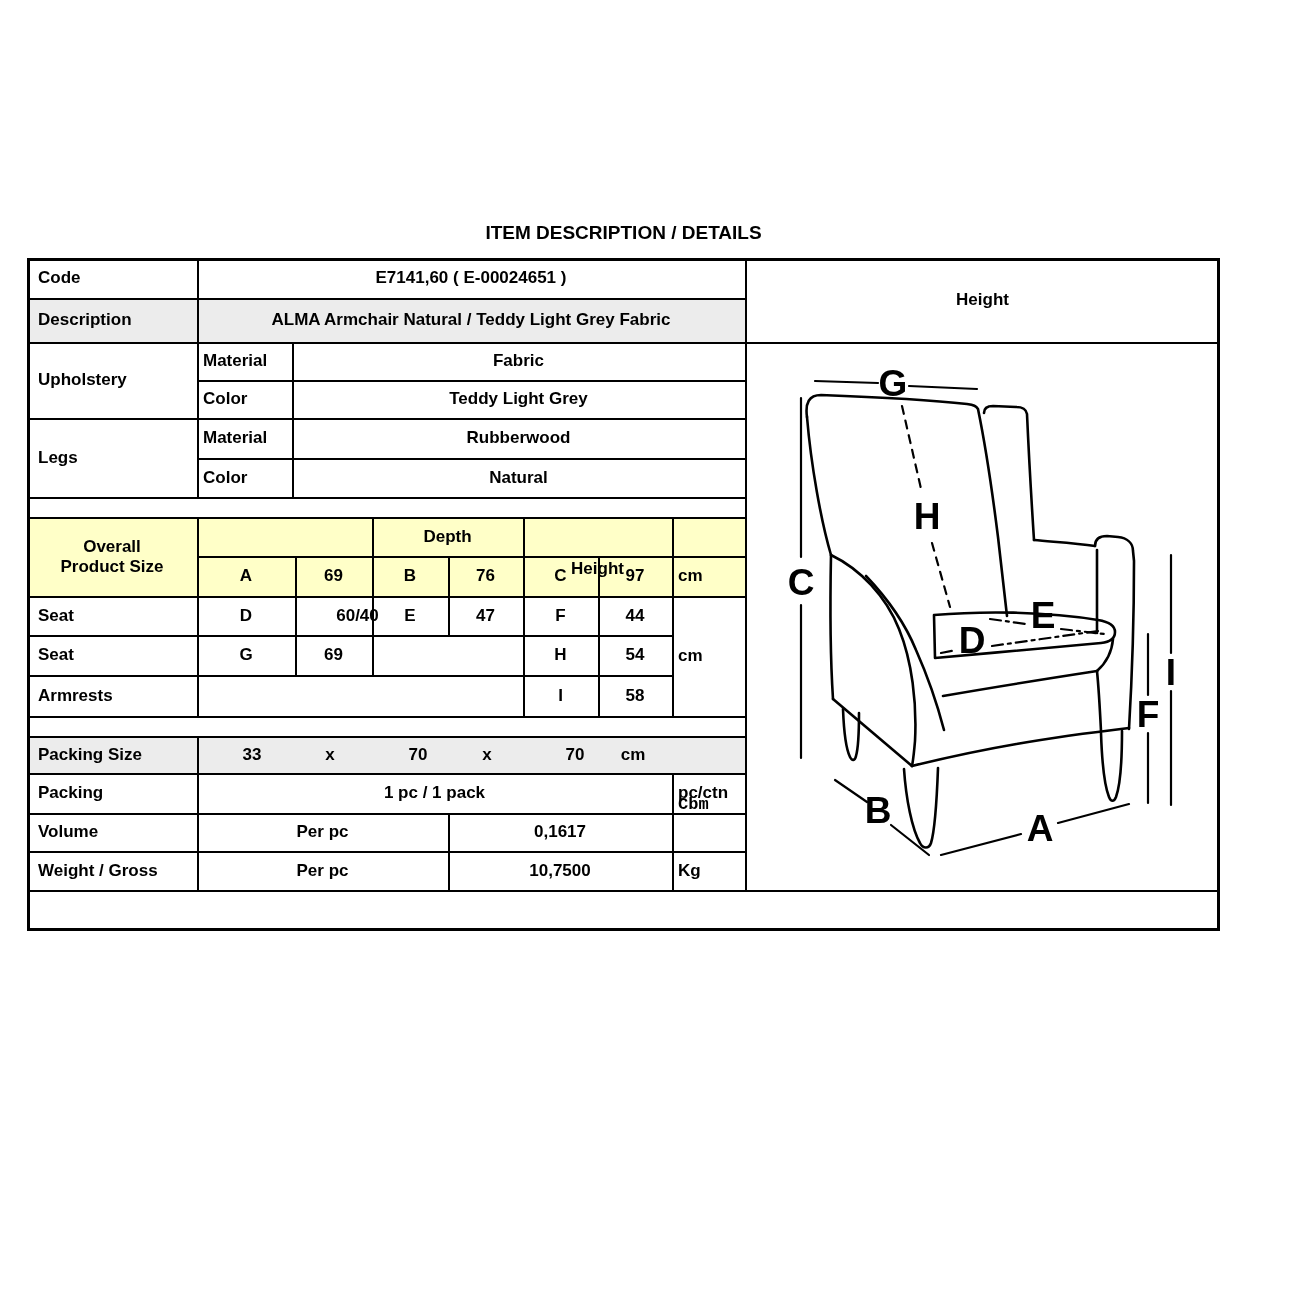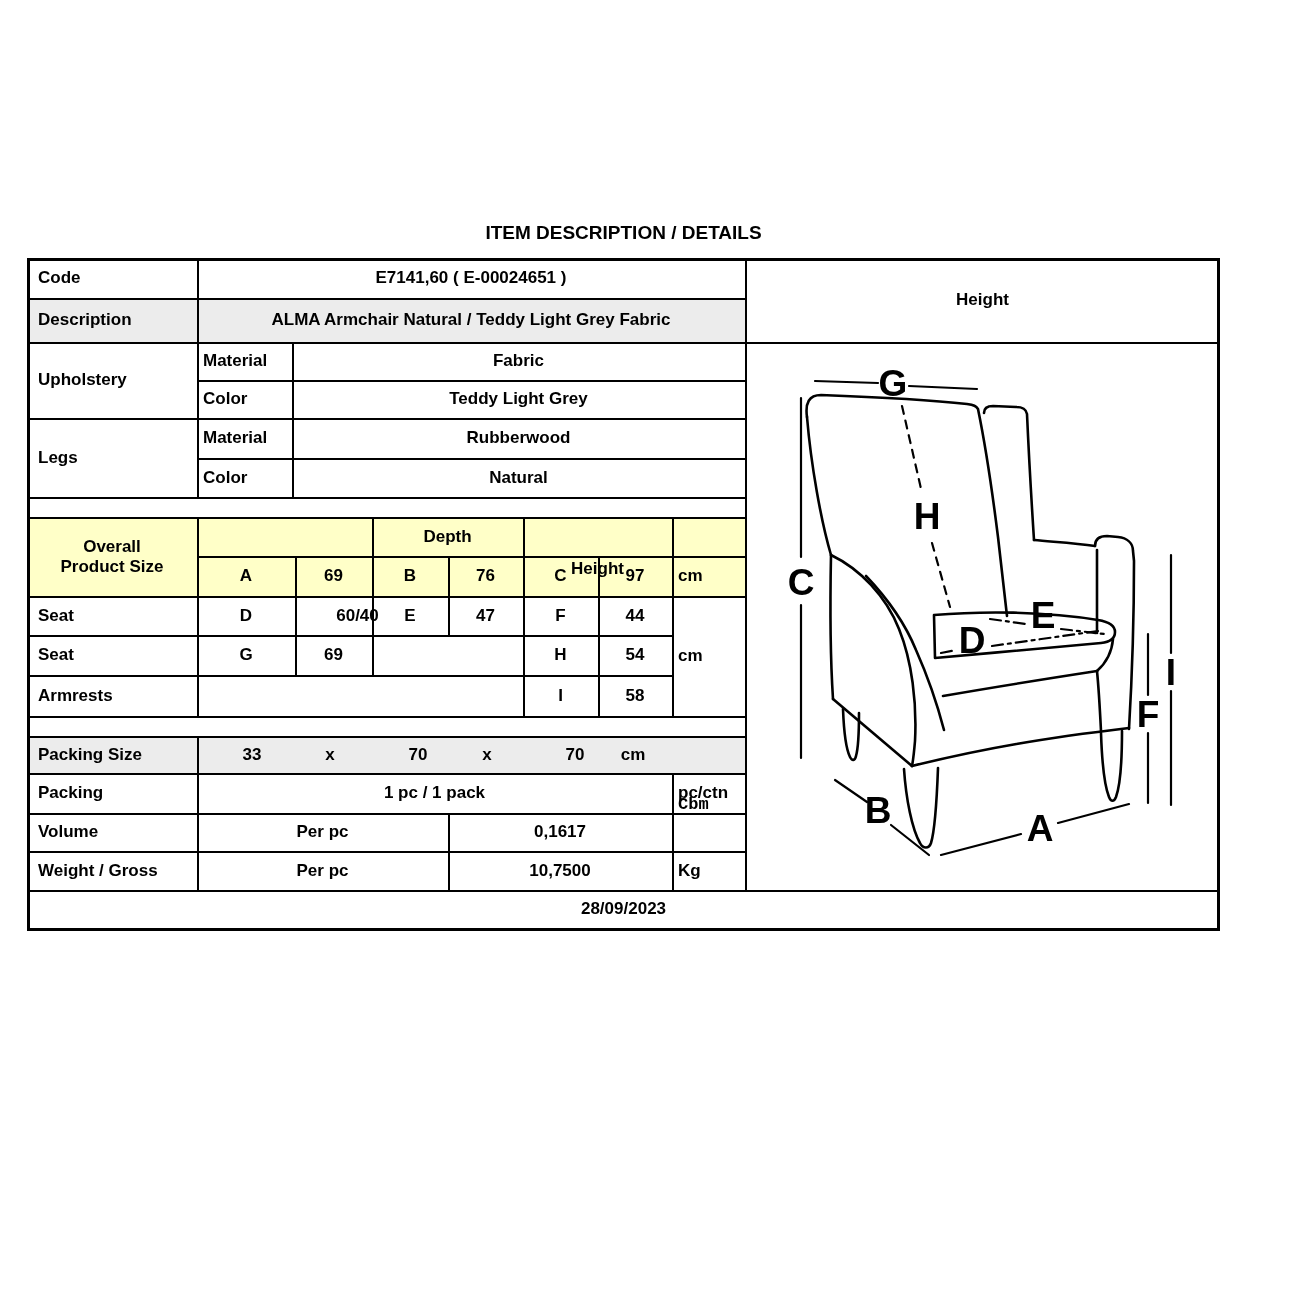--- a/index.html
+++ b/index.html
@@ -141,21 +141,20 @@
   <div class="cell left" style="left:31px;top:813px;width:160px;height:38px;">Volume</div>
   <div class="cell" style="left:197px;top:813px;width:251px;height:38px;">Per pc</div>
   <div class="cell" style="left:448px;top:813px;width:224px;height:38px;">0,1617</div>
   <div class="cell unit" style="left:672px;top:786px;width:73px;height:38px;font-family:Liberation Mono, monospace;">Cbm</div>
 
   <div class="cell left" style="left:31px;top:851px;width:160px;height:39px;">Weight / Gross</div>
   <div class="cell" style="left:197px;top:851px;width:251px;height:39px;">Per pc</div>
   <div class="cell" style="left:448px;top:851px;width:224px;height:39px;">10,7500</div>
   <div class="cell unit" style="left:672px;top:851px;width:73px;height:39px;">Kg</div>
 
-  <div class="cell" id="date-row" style="left:27px;top:890px;width:1193px;height:38px;">28/09/2023</div>
 
   <svg style="position:absolute;left:745px;top:343px;" width="475" height="547" viewBox="0 0 475 547">
 
     <g class="body-stroke">
       <path d="M62,74 C60,60 64,52 76,52 C130,54 186,57 222,61 C229,62 231,63 233,66 C241,105 249,162 253,194 L262,273"></path>
       <path d="M62,74 C66,122 76,178 86,212"></path>
       <path d="M239,70 C239,65 243,63 248,63 L271,64 C278,64 281,66 282,71 C284,116 287,166 289,197"></path>
       <path d="M289,197 C310,199 330,200 350,203"></path>
       <path d="M350,203 C350,196 355,193 362,193 L373,194 C382,195 388,200 388,208 L389,218 C389,265 387,335 384,386"></path>
       <path d="M352,207 C352,240 352,265 352,290"></path>

